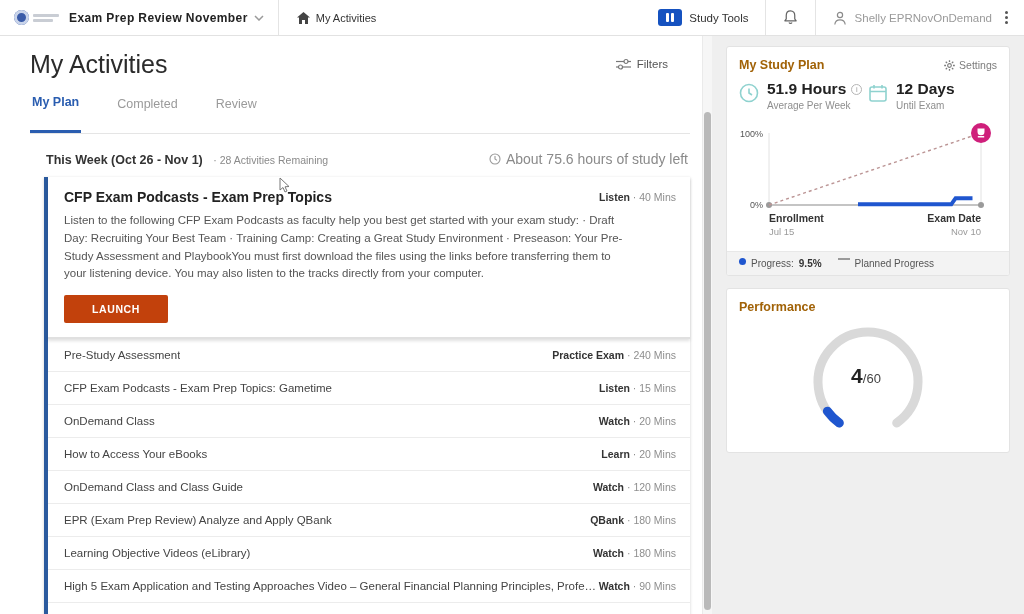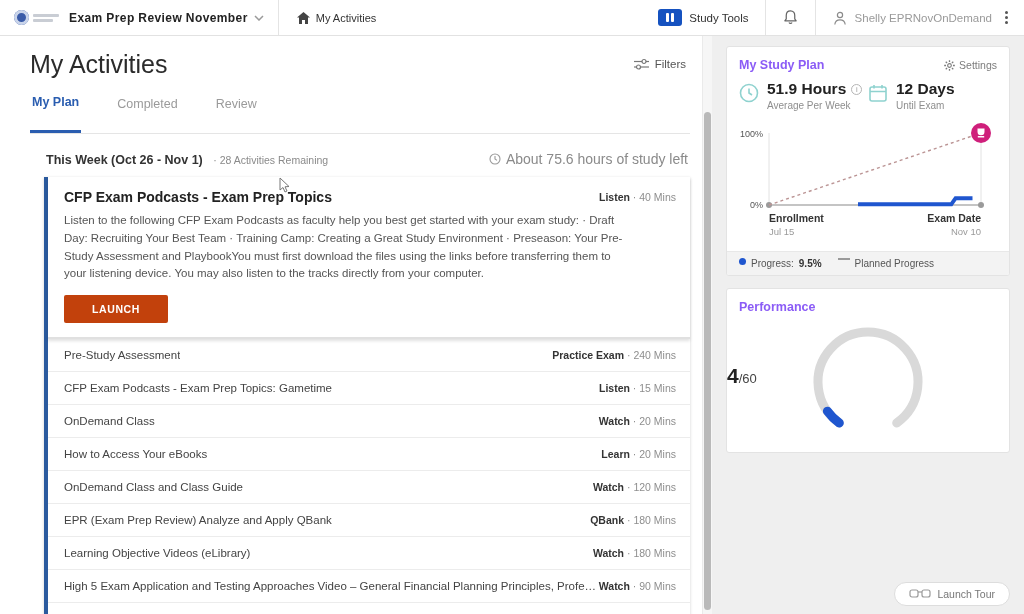--- a/index.html
+++ b/index.html
@@ -30,21 +30,21 @@
   .kebab i { width:3px; height:3px; border-radius:50%; background:#555; display:block; }
 
   
   .page-body { display:flex; height:578px; position:relative; }
   .main-col { width:712px; position:relative; background:#fff; }
   .side-col { flex:1; background:#efefef; position:relative; padding:10px 14px; }
 
   
   .main-head { padding:14px 22px 0 30px; position:relative; }
   .page-title { font-size:25px; font-weight:400; color:#2b2b2b; }
-  .filters-btn { position:absolute; right:26px; top:22px; display:flex; align-items:center; gap:6px;
+  .filters-btn { position:absolute; right:44px; top:22px; display:flex; align-items:center; gap:6px;
     font-size:11.5px; color:#555; background:none; border:none; cursor:pointer; }
   .tabs { display:flex; gap:34px; margin-top:16px; border-bottom:1px solid #e5e5e5; }
   .tab { font-size:12.5px; color:#9a9a9a; padding:0 2px 21px; cursor:pointer; background:none; border:none; }
   .tab.active { color:#2a5db0; font-weight:bold; border-bottom:3px solid #2a5db0; }
 
   
   .week-area { margin:8px 22px 0 44px; }
   .week-bar { display:flex; justify-content:space-between; align-items:center; padding:8px 2px 9px; }
   .week-title { font-size:12.5px; font-weight:bold; color:#333; }
   .week-remaining { font-size:10.5px; color:#8a8a8a; margin-left:6px; }
@@ -74,21 +74,21 @@
   
   .main-scrollbar { position:absolute; right:0; top:0; bottom:0; width:10px;
     background:#f6f6f6; border-left:1px solid #eaeaea; }
   .main-scrollbar .thumb { position:absolute; left:1px; right:1px; top:76px; bottom:4px;
     background:#b9b9b9; border-radius:5px; }
 
   
   .card { background:#fff; border:1px solid #e3e3e3; border-radius:3px; margin-bottom:12px;
     overflow:hidden; }
   .card-head { display:flex; justify-content:space-between; align-items:center; padding:11px 12px 6px; }
-  .card-title { font-size:12.5px; font-weight:bold; color:#8b5cf6; }
+  .card-title { font-size:12.5px; font-weight:bold; color:#a16207; }
   .settings-btn { display:flex; align-items:center; gap:4px; font-size:10.5px; color:#7c7c7c;
     background:none; border:none; cursor:pointer; }
 
   .stats-row { display:flex; padding:2px 12px 6px; }
   .stat { display:flex; gap:8px; flex:1; align-items:flex-start; }
   .stat-icon { margin-top:3px; flex:0 0 auto; }
   .stat-value { font-size:15.5px; font-weight:bold; color:#222; display:flex; align-items:center; gap:5px; }
   .info-dot { width:11px; height:11px; border:1px solid #b5b5b5; border-radius:50%; color:#9a9a9a;
     font-size:7.5px; font-weight:400; display:inline-flex; align-items:center; justify-content:center; }
   .stat-label { font-size:10px; color:#8e8e8e; margin-top:2px; }
@@ -96,21 +96,21 @@
   .chart-svg { display:block; width:282px; height:132px; margin:2px auto 0; }
   .legend-strip { background:#f3f3f3; border-top:1px solid #e8e8e8; padding:6px 12px;
     display:flex; align-items:center; gap:16px; font-size:10px; color:#555; }
   .legend-item { display:flex; gap:5px; }
   .legend-dot { width:7px; height:7px; border-radius:50%; background:#1f56cf; }
   .legend-dash { width:12px; border-top:2px dashed #9a9a9a; }
   .legend-val { font-weight:bold; color:#333; }
 
   .perf-body { position:relative; height:132px; }
   .gauge-svg { display:block; margin:0 auto; }
-  .gauge-center { position:absolute; left:0; right:4px; top:44px; text-align:left; }
+  .gauge-center { position:absolute; left:0; right:4px; top:44px; text-align:center; }
   .gauge-value { font-size:21px; font-weight:bold; color:#222; }
   .gauge-max { font-size:13px; font-weight:400; color:#444; }
   .gauge-label { font-size:10px; color:#9a9a9a; margin-top:3px; }
 
   .launch-tour { position:absolute; right:14px; bottom:8px; display:flex; align-items:center; gap:6px;
     background:#fff; border:1px solid #ddd; border-radius:14px; padding:5px 14px;
     font-size:10.5px; color:#777; cursor:pointer; font-family:"Liberation Sans", sans-serif; }
 
   .cursor-ghost { position:absolute; left:276px; top:141px; pointer-events:none; }
 </style>
@@ -359,22 +359,14 @@
         <svg class="gauge-svg" width="160" height="120" viewBox="0 0 160 120">
           <path id="gauge-track" d="M 51.3 103.0 A 50 50 0 1 1 108.7 103.0" fill="none" stroke="#d9d9d9" stroke-width="9" stroke-linecap="round"></path>
           <path id="gauge-fill" d="M 51.3 103.0 A 50 50 0 0 1 39.4 91.2" fill="none" stroke="#1f56cf" stroke-width="9" stroke-linecap="round"></path>
         </svg>
         <div class="gauge-center">
           <span class="gauge-value">4</span><span class="gauge-max">/60</span>
         </div>
       </div>
     </section>
 
-    <button class="launch-tour">
-      <svg width="22" height="10" viewBox="0 0 22 10">
-        <rect x="1" y="1" width="8" height="7" rx="2" fill="none" stroke="#9a9a9a" stroke-width="1.2"></rect>
-        <rect x="13" y="1" width="8" height="7" rx="2" fill="none" stroke="#9a9a9a" stroke-width="1.2"></rect>
-        <line x1="9" y1="3" x2="13" y2="3" stroke="#9a9a9a" stroke-width="1.2"></line>
-      </svg>
-      <span>Launch Tour</span>
-    </button>
   </aside>
 </div>
 
 </body></html>

